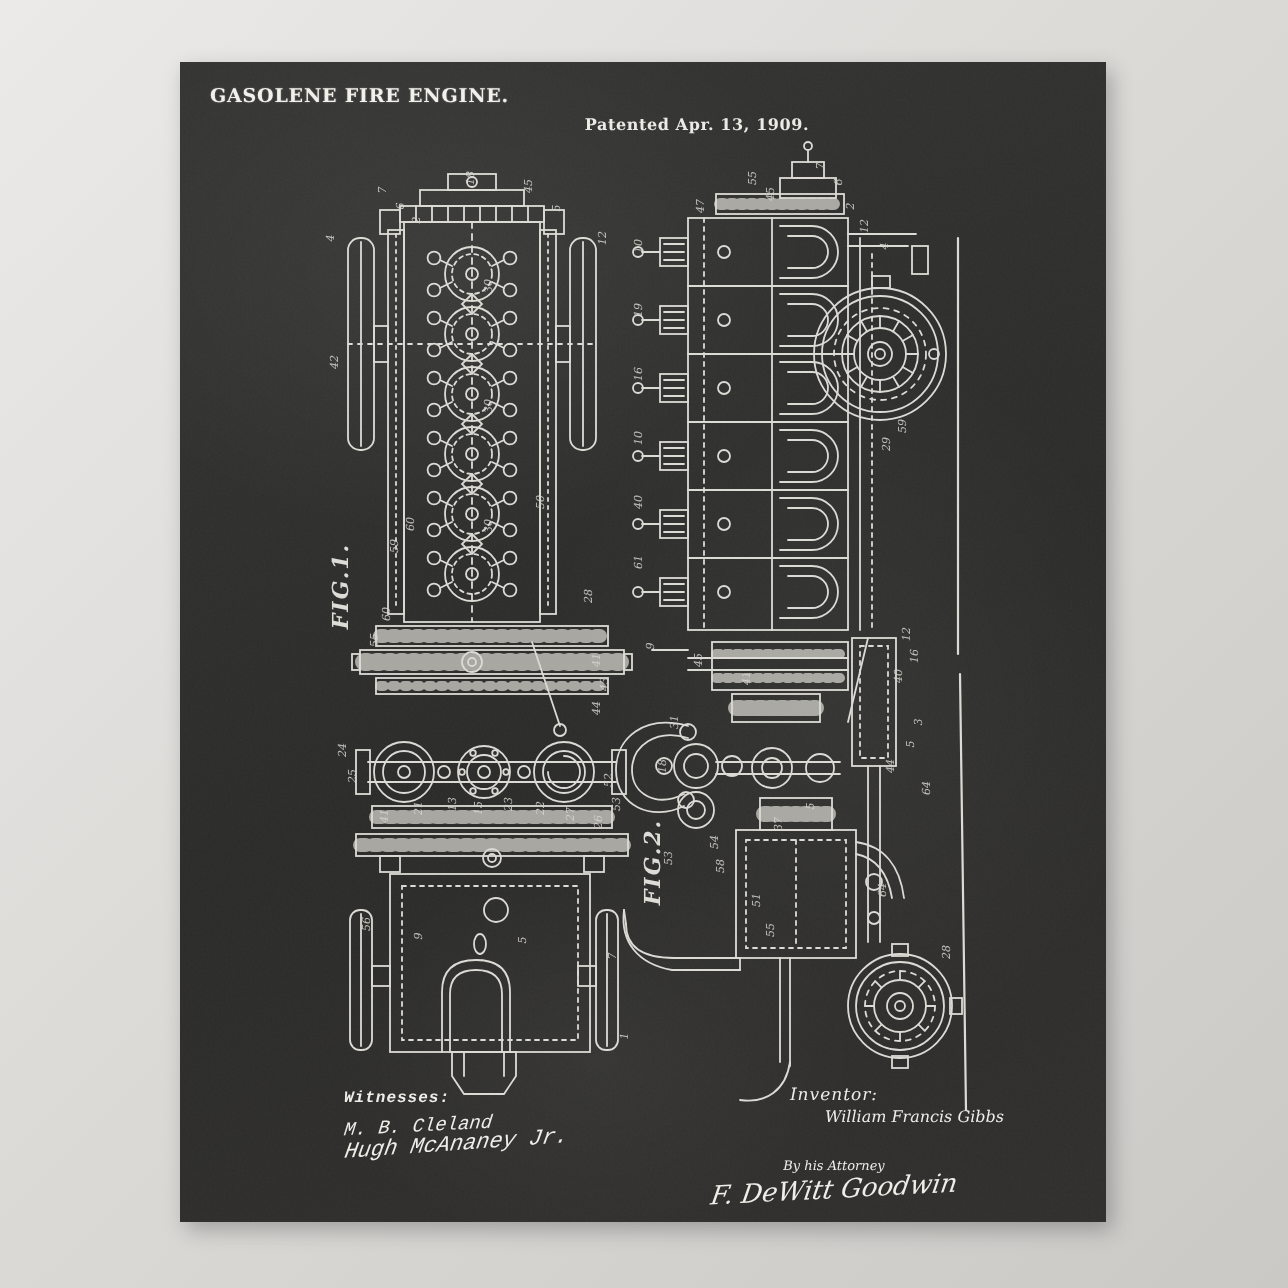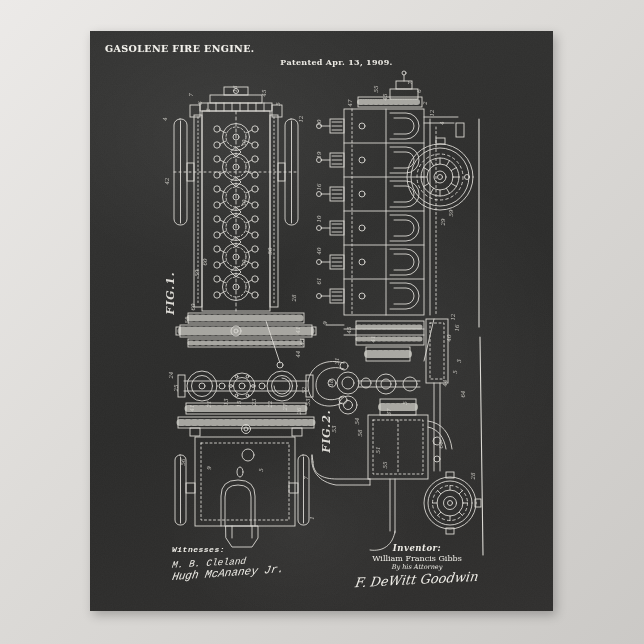--- a/index.html
+++ b/index.html
@@ -18,41 +18,41 @@
     box-shadow:3px 4px 10px rgba(0,0,0,.25);
   }
   .texture{position:absolute;left:0;top:0;width:100%;height:100%;opacity:.55;pointer-events:none;}
   .ptitle{
     position:absolute;top:12px;left:0;width:100%;text-align:left;
     transform:translateX(15px);
     color:#f2f0ea;font-weight:bold;font-size:9.5px;letter-spacing:.4px;
     text-shadow:0 0 1px rgba(255,255,255,.35);
   }
   .pdate{
-    position:absolute;top:26px;left:0;width:100%;text-align:center;
+    position:absolute;top:26px;left:12px;width:100%;text-align:center;
     transform:translateX(15px);
     color:#eceae4;font-weight:bold;font-size:8px;letter-spacing:.3px;
   }
   svg.drawing{position:absolute;left:0;top:0;width:463px;height:580px;}
   .figlabel{
     font-family:"DejaVu Serif",serif;font-style:italic;font-weight:bold;
     font-size:11px;fill:#edebe5;letter-spacing:1px;
   }
   .ref{
     font-family:"DejaVu Serif",serif;font-style:italic;
     font-size:5.5px;fill:#e4e2db;opacity:.88;
   }
   .witnesses{position:absolute;left:82px;top:514px;width:140px;color:#efede7;font-family:Liberation Mono, monospace;}
   .whead{font-size:8px;font-style:italic;font-weight:bold;letter-spacing:.5px;}
   .sig1{font-size:9.5px;font-style:italic;transform:rotate(-3deg) skewX(-10deg);margin-top:2px;}
   .sig2{font-size:11px;font-style:italic;transform:rotate(-4deg) skewX(-14deg);margin-top:-1px;}
   .inventor{position:absolute;left:242px;top:512px;width:170px;text-align:center;color:#efede7;}
-  .ihead{font-size:8.5px;font-style:italic;font-weight:bold;letter-spacing:.5px;}
-  .iname{font-size:8px;margin-top:1px;}
-  .iby{font-size:6.5px;font-style:italic;}
+  .ihead{font-size:8.5px;font-style:italic;font-weight:normal;letter-spacing:.5px;}
+  .iname{font-size:8px;font-style:italic;margin-top:1px;text-align:right;}
+  .iby{font-size:6.5px;font-style:italic;margin-top:16px;}
   .isig{font-size:13px;font-style:italic;transform:rotate(-3deg) skewX(-12deg);margin-top:1px;white-space:nowrap;}
 </style>
 </head>
 <body>
 
 <div class="poster">
 
   <svg class="texture" width="463" height="580">
     <filter id="chalknoise">
       <feTurbulence type="fractalNoise" baseFrequency="0.9" numOctaves="2" result="n"></feTurbulence>

